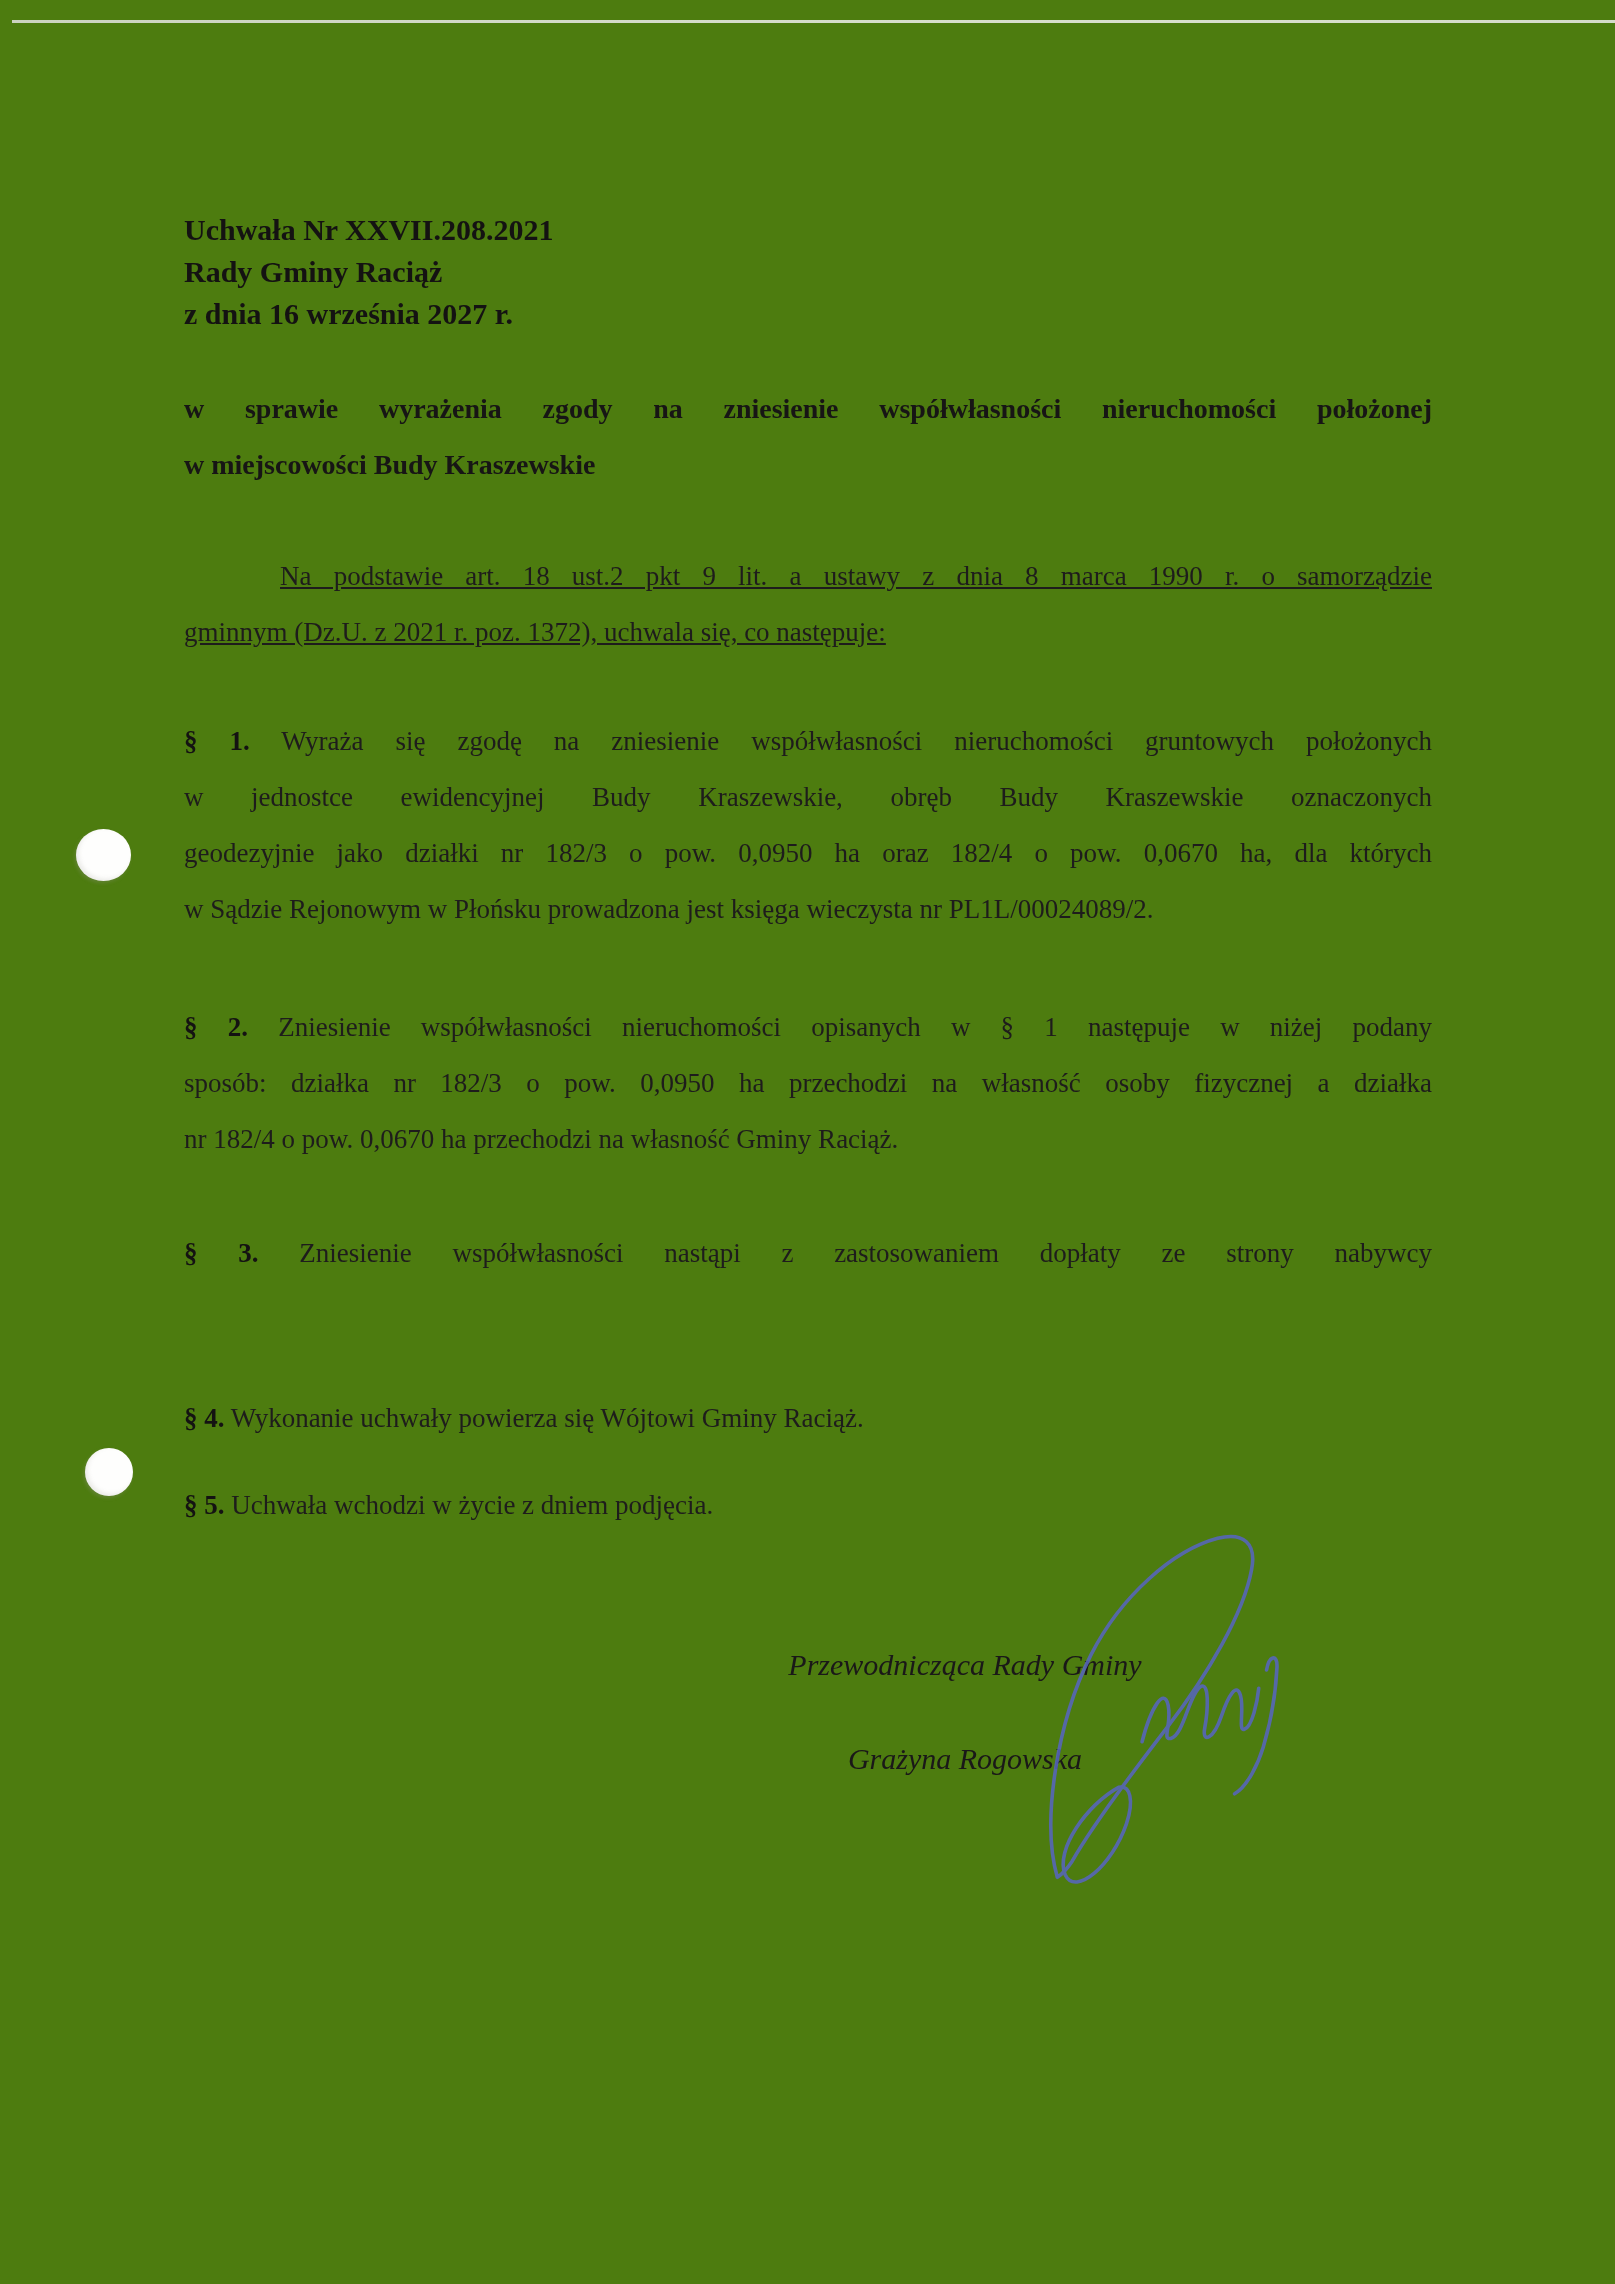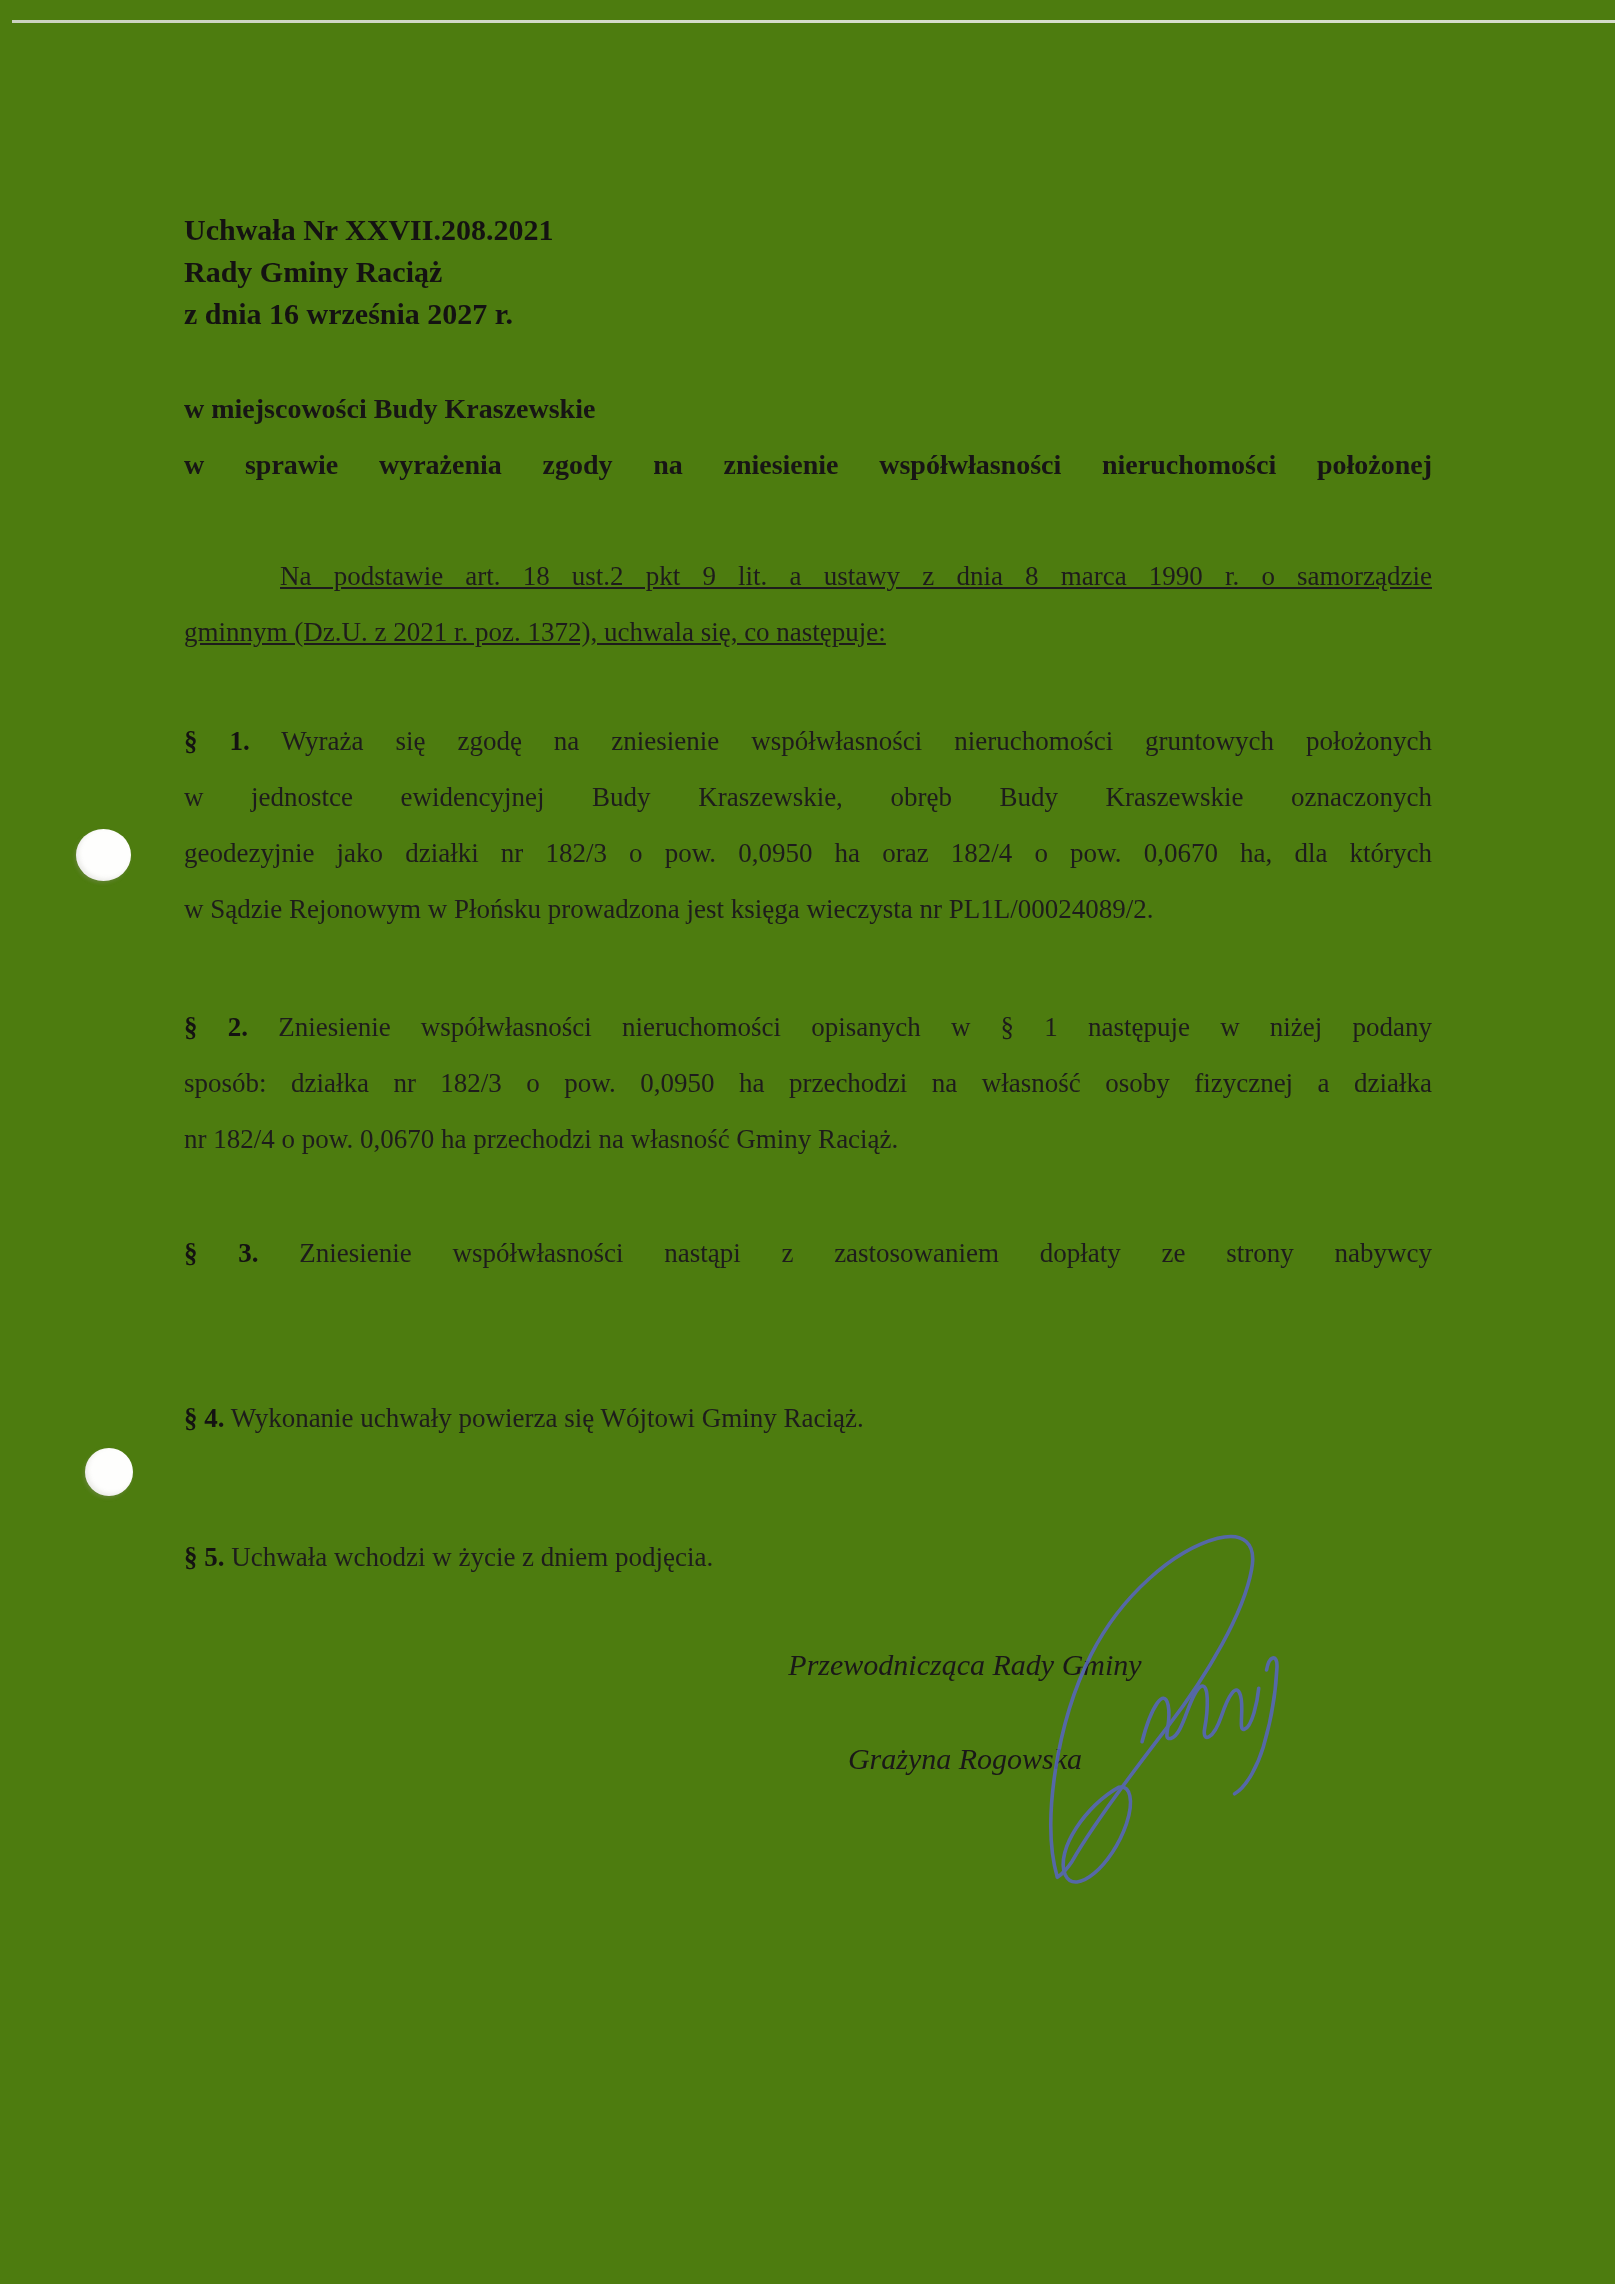--- a/index.html
+++ b/index.html
@@ -43,21 +43,21 @@
   }
   .subject{
     top:381px;font-weight:bold;font-size:28px;line-height:56px;color:#171515;
   }
   .para{font-size:27px;line-height:56px;}
   .preamble{top:548px;text-decoration:underline;}
   .sec1{top:713px;}
   .sec2{top:999px;}
   .sec3{top:1225px;}
   .sec4{top:1390px;}
-  .sec5{top:1529px;}
+  .sec5{top:1477px;}
 
   .ln{text-align:left;}
   .just{text-align:justify;text-align-last:justify;}
   .indent{text-indent:96px;}
   .seclabel{font-weight:bold;color:#141212;}
 
   .signature-block{
     position:absolute;left:763px;top:1645px;width:404px;
     text-align:center;font-weight:normal;font-style:italic;
     font-size:30px;line-height:39px;color:#1a1818;
@@ -80,22 +80,22 @@
 
   <div class="content">
 
     <div class="block title-block">
       <div class="ln">Uchwała Nr XXVII.208.2021</div>
       <div class="ln">Rady Gminy Raciąż</div>
       <div class="ln">z dnia 16 września 2027 r.</div>
     </div>
 
     <div class="block subject">
+      <div class="ln just">w sprawie wyrażenia zgody na zniesienie współwłasności nieruchomości położonej</div>
       <div class="ln">w miejscowości Budy Kraszewskie</div>
-      <div class="ln just">w sprawie wyrażenia zgody na zniesienie współwłasności nieruchomości położonej</div>
     </div>
 
     <div class="block para preamble">
       <div class="ln just indent">Na podstawie art. 18 ust.2 pkt 9 lit. a ustawy z dnia 8 marca 1990 r. o samorządzie</div>
       <div class="ln">gminnym (Dz.U. z 2021 r. poz. 1372), uchwala się, co następuje:</div>
     </div>
 
     <div class="block para sec1">
       <div class="ln just"><b class="seclabel">§ 1.</b> <span>Wyraża się zgodę na zniesienie współwłasności nieruchomości gruntowych położonych</span></div>
       <div class="ln just">w jednostce ewidencyjnej Budy Kraszewskie, obręb Budy Kraszewskie oznaczonych</div>

